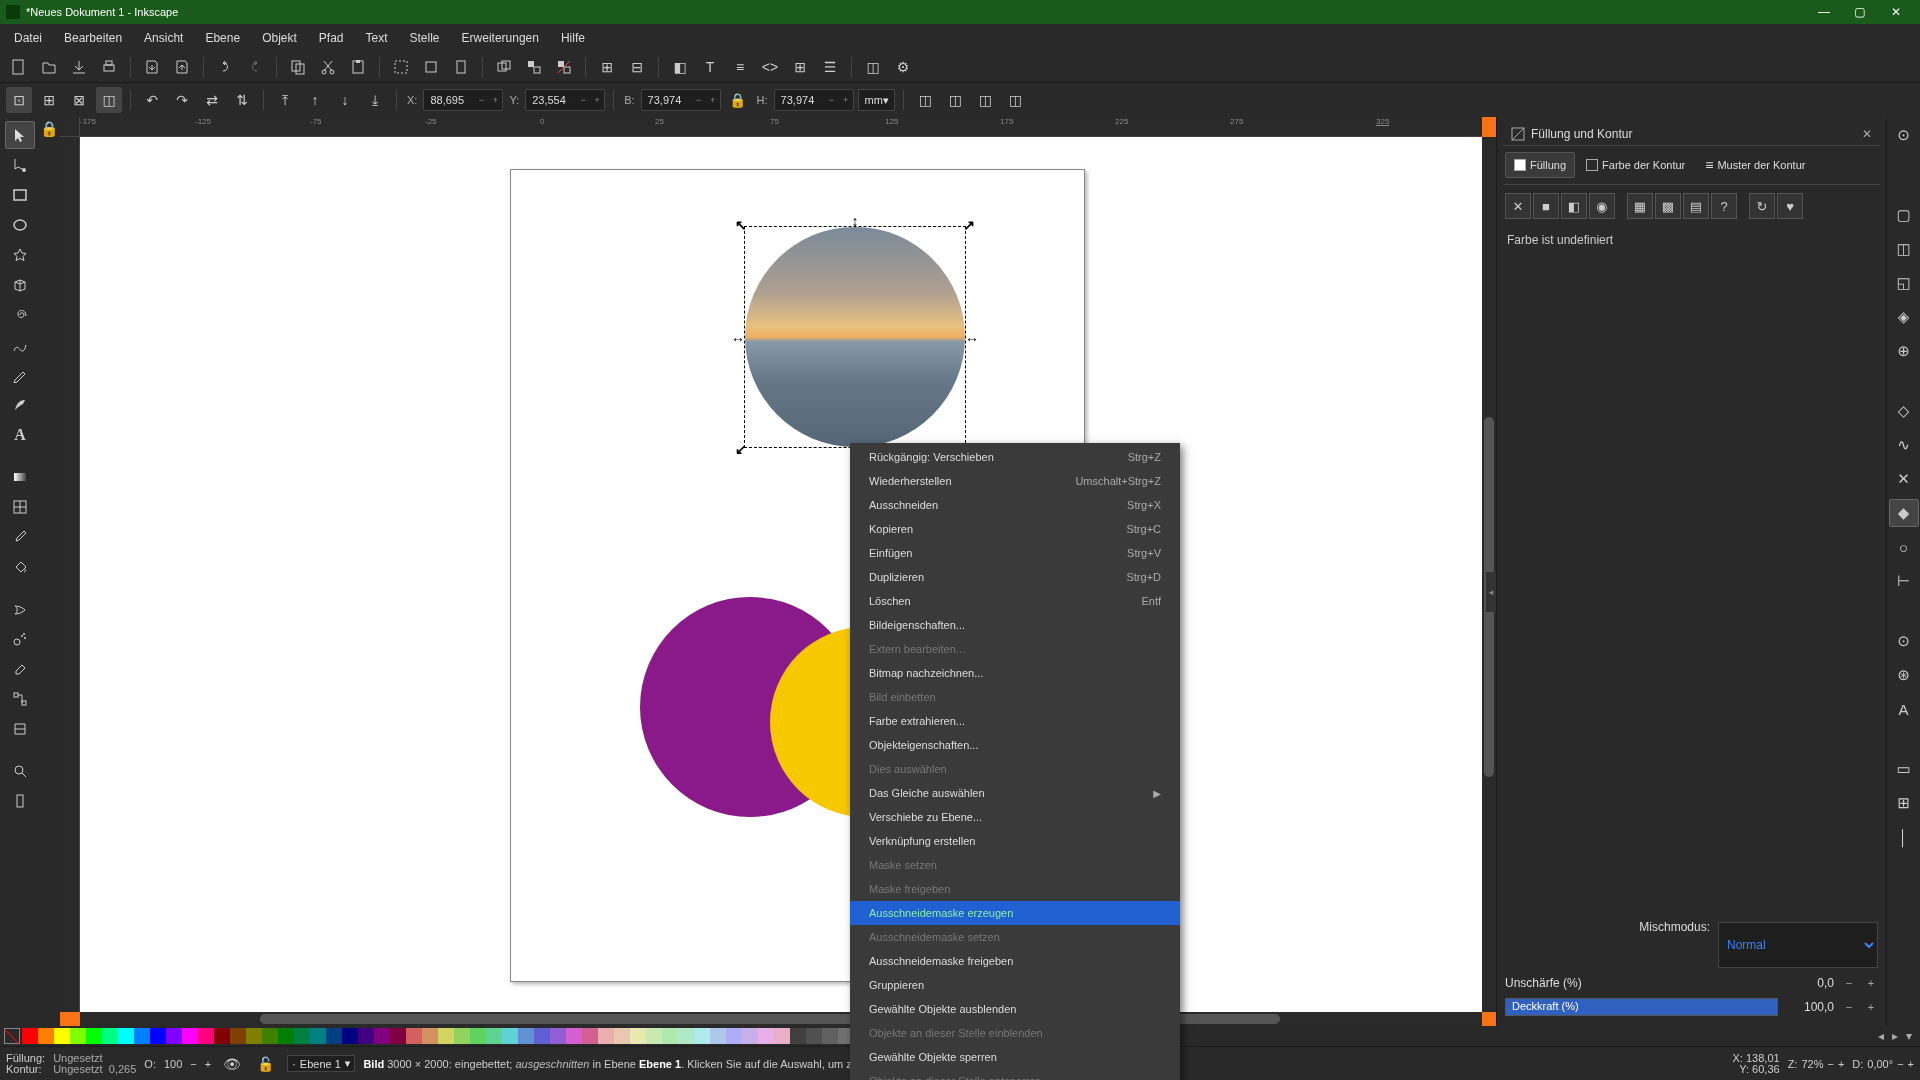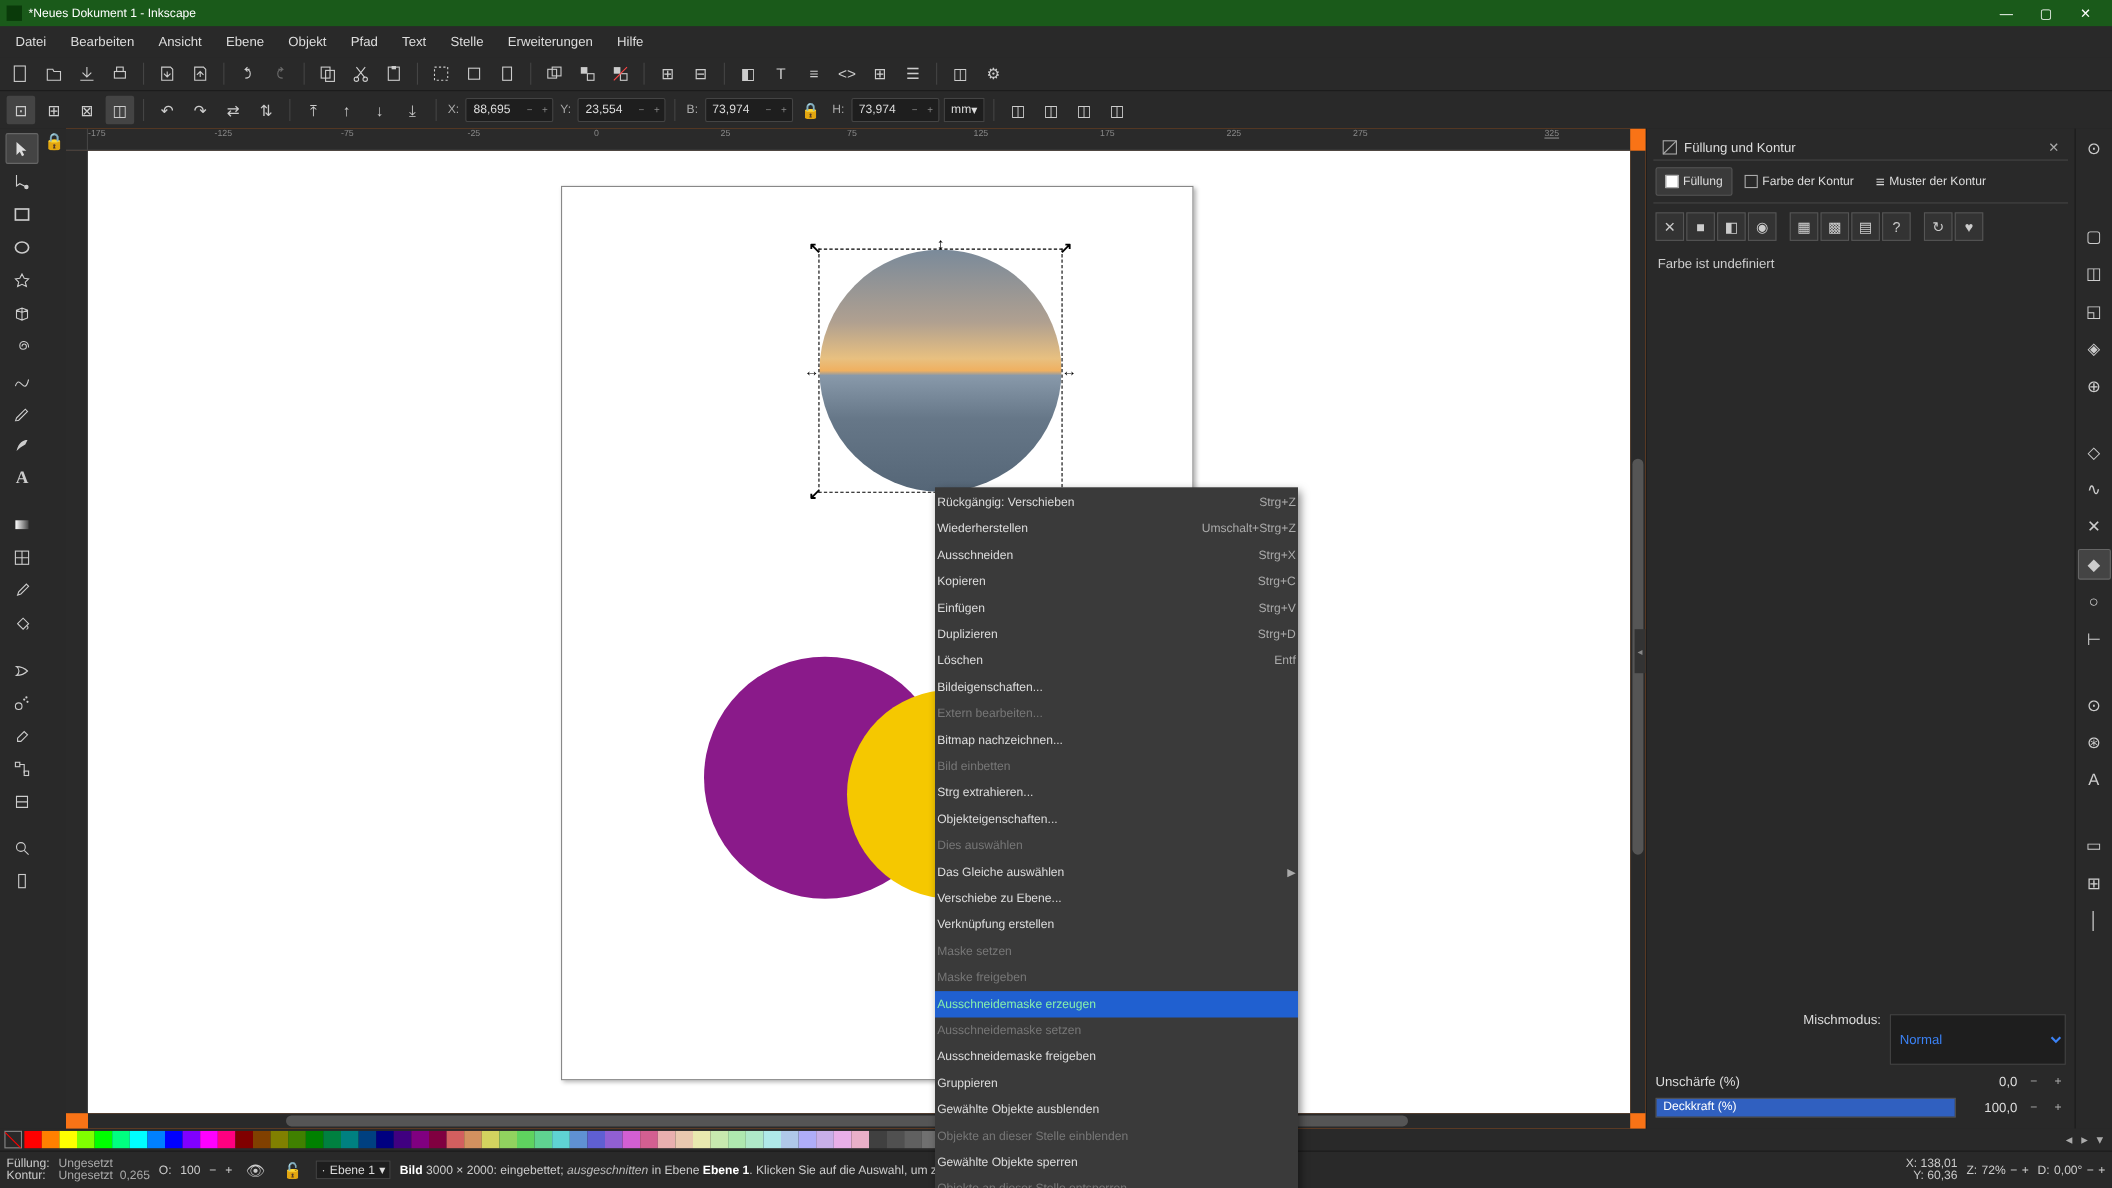--- a/index.html
+++ b/index.html
@@ -49,21 +49,21 @@
 
 .sunset-img { position: absolute; left: 665px; top: 90px; width: 220px; height: 220px; border-radius: 50%; background: linear-gradient(to bottom, #7a8a9a 0%, #b0a090 30%, #e8c080 45%, #f0b060 50%, #8899aa 52%, #667788 70%, #556677 100%); overflow: hidden; }
 .sel-box { position: absolute; left: 664px; top: 89px; width: 222px; height: 222px; border: 1px dashed #000; }
 .sel-arrow { position: absolute; color: #000; font-size: 14px; font-weight: bold; }
 
 .circle-purple { position: absolute; left: 560px; top: 460px; width: 220px; height: 220px; border-radius: 50%; background: #8a1a8a; }
 .circle-yellow { position: absolute; left: 690px; top: 490px; width: 190px; height: 190px; border-radius: 50%; background: #f5c800; }
 
 
 .context-menu { position: absolute; left: 810px; top: 326px; width: 330px; background: #3a3a3a; box-shadow: 3px 3px 8px rgba(0,0,0,0.5); z-index: 100; padding: 2px 0; }
-.ctx-item { display: flex; justify-content: space-between; align-items: center; padding: 3px 2px; color: #ddd; font-size: 12px; height: 24px; }
+.ctx-item { display: flex; justify-content: space-between; align-items: center; padding: 3px 19px; color: #ddd; font-size: 12px; height: 24px; }
 .ctx-item.disabled { color: #777; }
 .ctx-item.highlight { background: #2060d0; color: #86efac; }
 .ctx-item .shortcut { color: #aaa; font-size: 11px; }
 .ctx-item .submenu-arrow { color: #aaa; font-size: 10px; }
 
 
 .right-strip { width: 34px; background: #292929; border-left: 1px solid #1a1a1a; display: flex; flex-direction: column; align-items: center; padding: 4px 0; gap: 6px; }
 .right-panel { width: 390px; background: #292929; border-left: 1px solid #1a1a1a; display: flex; flex-direction: column; padding: 6px; }
 .panel-tab { display: flex; align-items: center; gap: 6px; padding: 4px 8px; border-bottom: 1px solid #444; }
 .panel-tab .tab-label { color: #ddd; font-size: 12px; }
@@ -454,21 +454,21 @@
           <span class="ruler-mark" style="left: 115px;">-125</span>
           <span class="ruler-mark" style="left: 230px;">-75</span>
           <span class="ruler-mark" style="left: 345px;">-25</span>
           <span class="ruler-mark" style="left: 460px;">0</span>
           <span class="ruler-mark" style="left: 575px;">25</span>
           <span class="ruler-mark" style="left: 690px;">75</span>
           <span class="ruler-mark" style="left: 805px;">125</span>
           <span class="ruler-mark" style="left: 920px;">175</span>
           <span class="ruler-mark" style="left: 1035px;">225</span>
           <span class="ruler-mark" style="left: 1150px;">275</span>
-          <span class="ruler-mark" style="left: 1324px; text-decoration: underline;">325</span>
+          <span class="ruler-mark" style="left: 1296px; text-decoration: underline;">325</span>
         </div>
       <div class="ruler-left"></div>
       <div class="canvas-viewport">
         <div class="canvas-bg"></div>
         <div class="canvas-page"></div>
         <div class="circle-purple"></div>
         <div class="circle-yellow"></div>
         <div class="sunset-img"></div>
         <div class="sel-box">
           <span class="sel-arrow" style="left:-10px;top:-10px">↖</span>
@@ -525,21 +525,21 @@
         <div class="ctx-item disabled">
           <span>Extern bearbeiten...</span>
         </div>
         <div class="ctx-item">
           <span>Bitmap nachzeichnen...</span>
         </div>
         <div class="ctx-item disabled">
           <span>Bild einbetten</span>
         </div>
         <div class="ctx-item">
-          <span>Strg extrahieren...</span>
+          <span>Farbe extrahieren...</span>
         </div>
         <div class="ctx-item">
           <span>Objekteigenschaften...</span>
         </div>
         <div class="ctx-item disabled">
           <span>Dies auswählen</span>
         </div>
         <div class="ctx-item">
           <span>Das Gleiche auswählen</span>
           <span class="submenu-arrow">▶</span>

